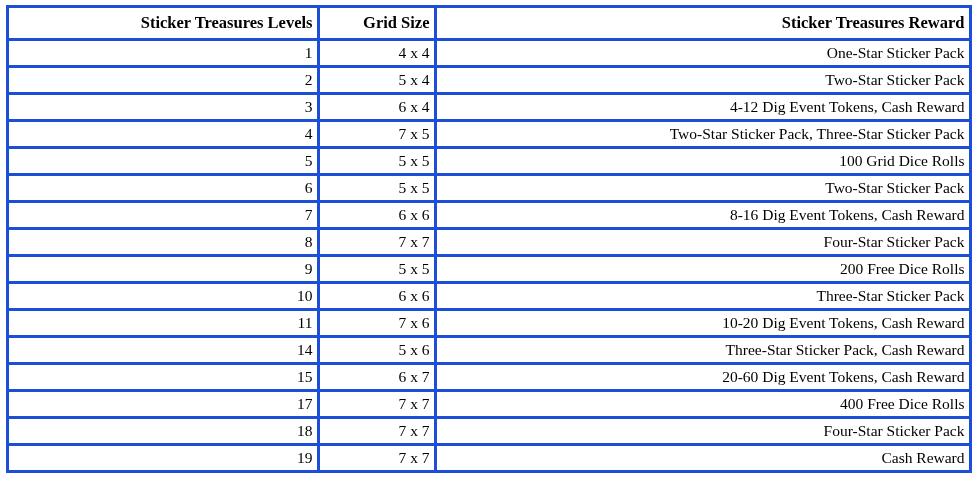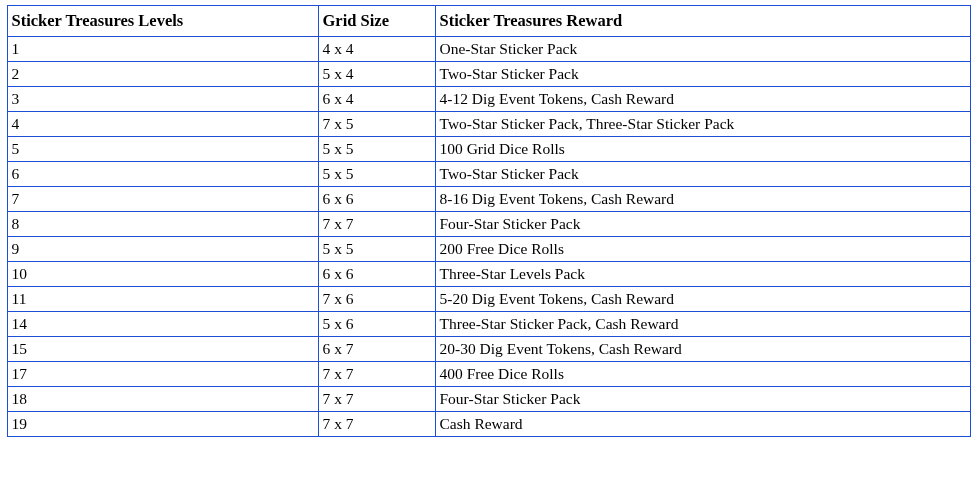--- a/index.html
+++ b/index.html
@@ -27,22 +27,22 @@
     border-collapse: collapse;
     width: 963px;
     table-layout: fixed;
   }
   table.rewards-table col.c-level { width: 311px; }
   table.rewards-table col.c-grid  { width: 117px; }
   table.rewards-table col.c-rew   { width: 535px; }
 
   table.rewards-table th,
   table.rewards-table td {
-    border: 1px solid #1d4ed8;
-    text-align: left;
+    border: 3px solid #1d4ed8;
+    text-align: right;
     vertical-align: middle;
     font-size: 15.5px;
     line-height: 1.08;
     padding: 2px 4px;
     white-space: nowrap;
     overflow: hidden;
   }
   table.rewards-table thead th {
     font-weight: bold;
     font-size: 16.5px;
@@ -113,36 +113,36 @@
         <td>Four-Star Sticker Pack</td>
       </tr>
       <tr>
         <td>9</td>
         <td>5 x 5</td>
         <td>200 Free Dice Rolls</td>
       </tr>
       <tr>
         <td>10</td>
         <td>6 x 6</td>
-        <td>Three-Star Levels Pack</td>
+        <td>Three-Star Sticker Pack</td>
       </tr>
       <tr>
         <td>11</td>
         <td>7 x 6</td>
-        <td>5-20 Dig Event Tokens, Cash Reward</td>
+        <td>10-20 Dig Event Tokens, Cash Reward</td>
       </tr>
       <tr>
         <td>14</td>
         <td>5 x 6</td>
         <td>Three-Star Sticker Pack, Cash Reward</td>
       </tr>
       <tr>
         <td>15</td>
         <td>6 x 7</td>
-        <td>20-30 Dig Event Tokens, Cash Reward</td>
+        <td>20-60 Dig Event Tokens, Cash Reward</td>
       </tr>
       <tr>
         <td>17</td>
         <td>7 x 7</td>
         <td>400 Free Dice Rolls</td>
       </tr>
       <tr>
         <td>18</td>
         <td>7 x 7</td>
         <td>Four-Star Sticker Pack</td>

